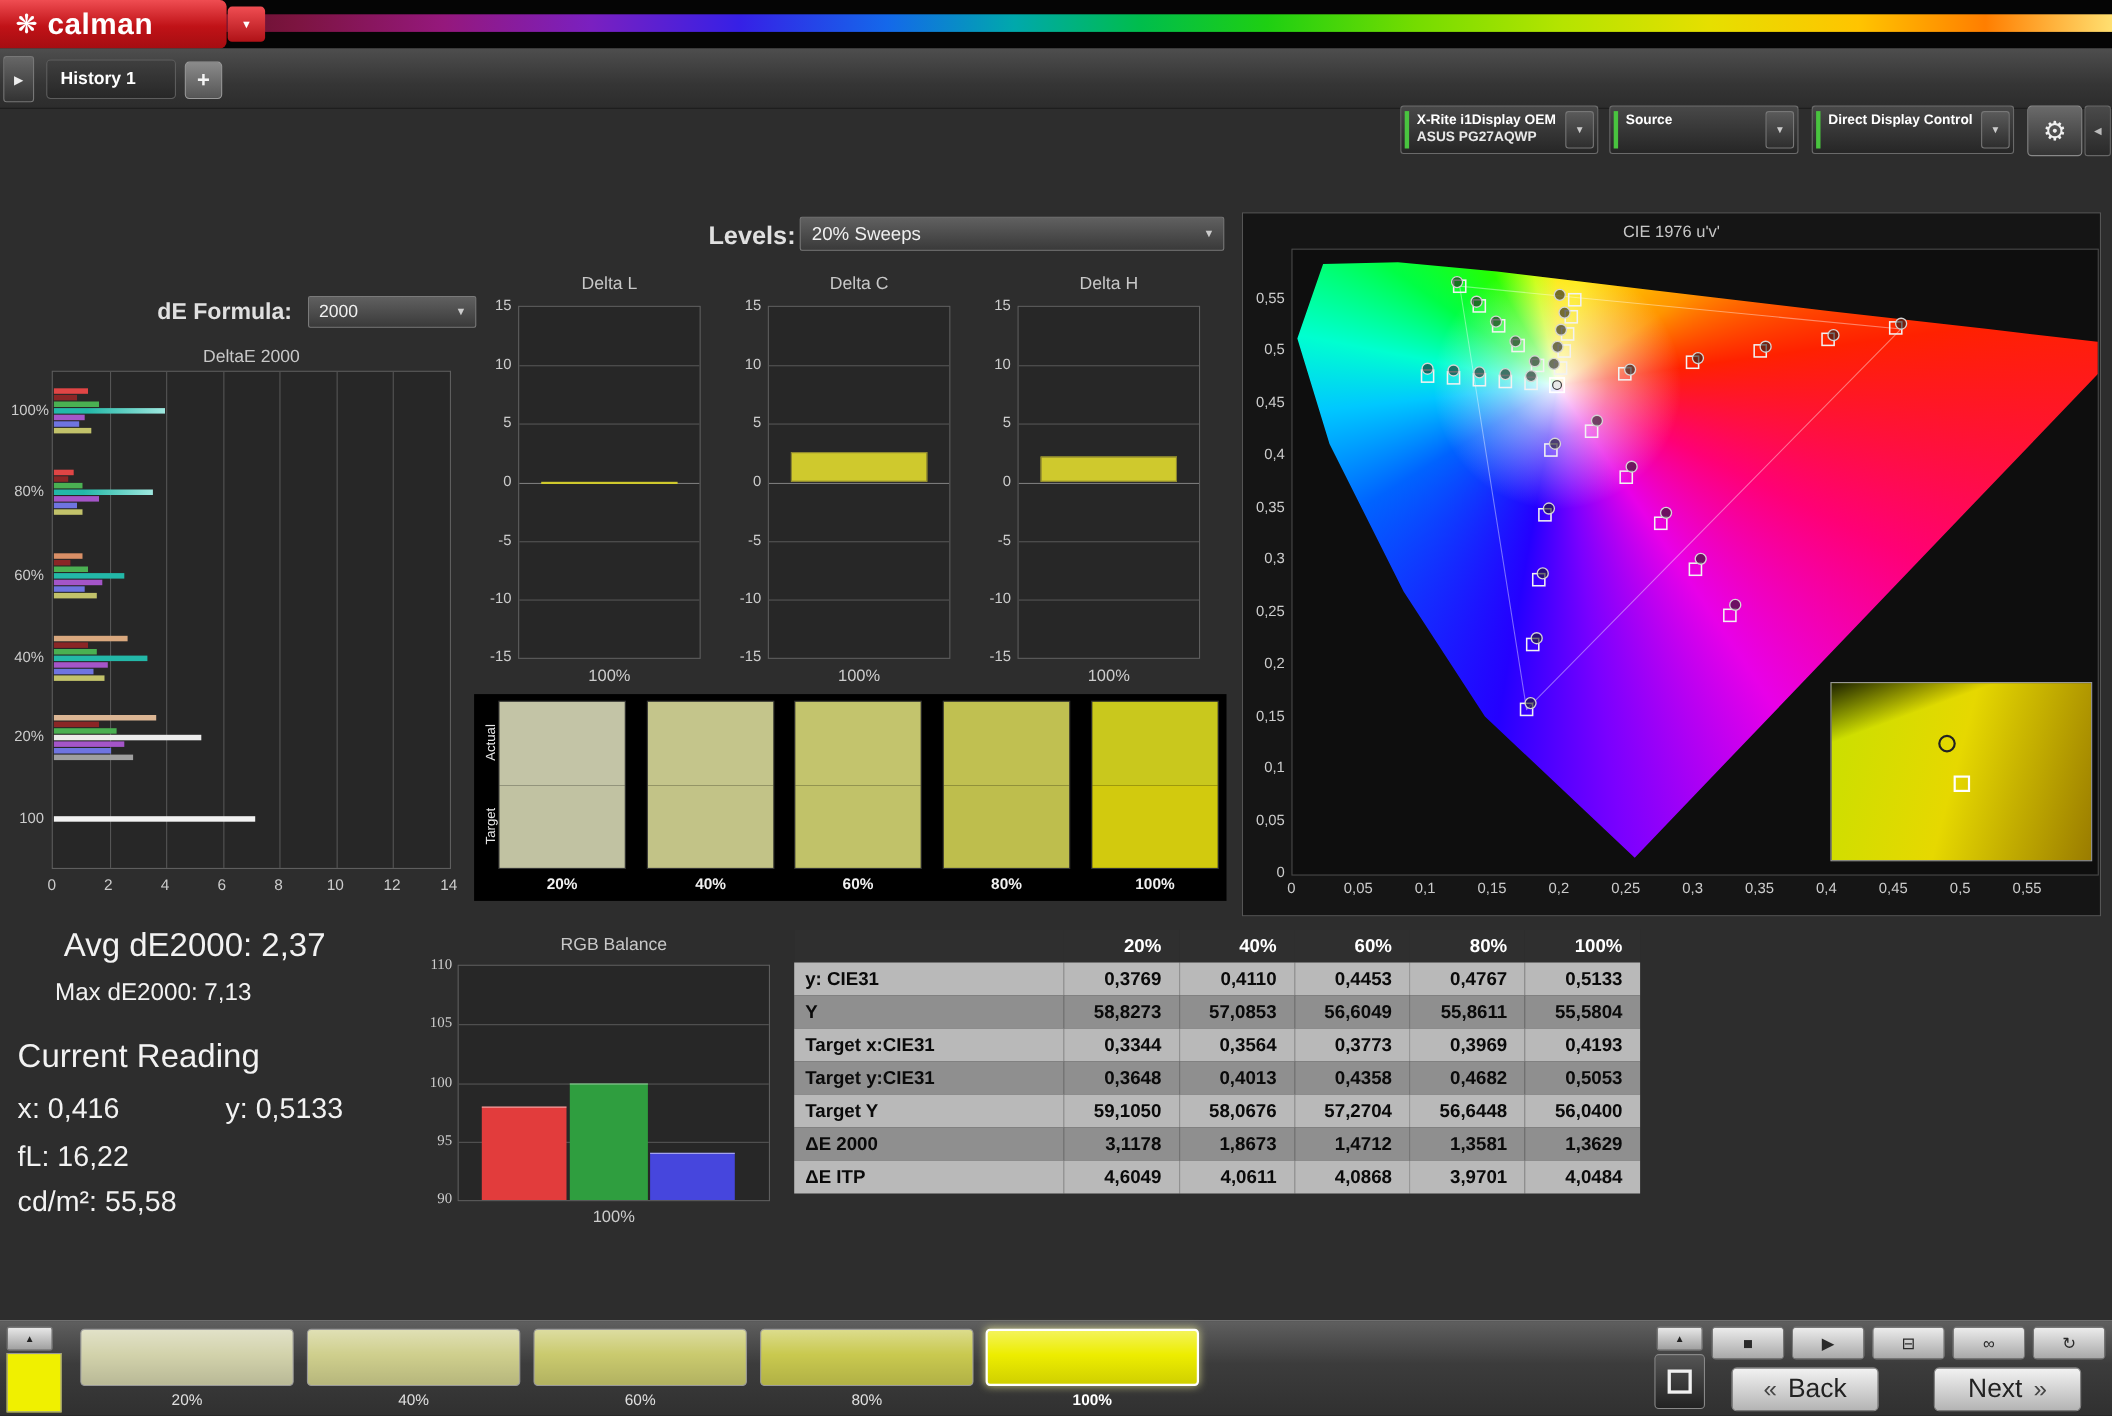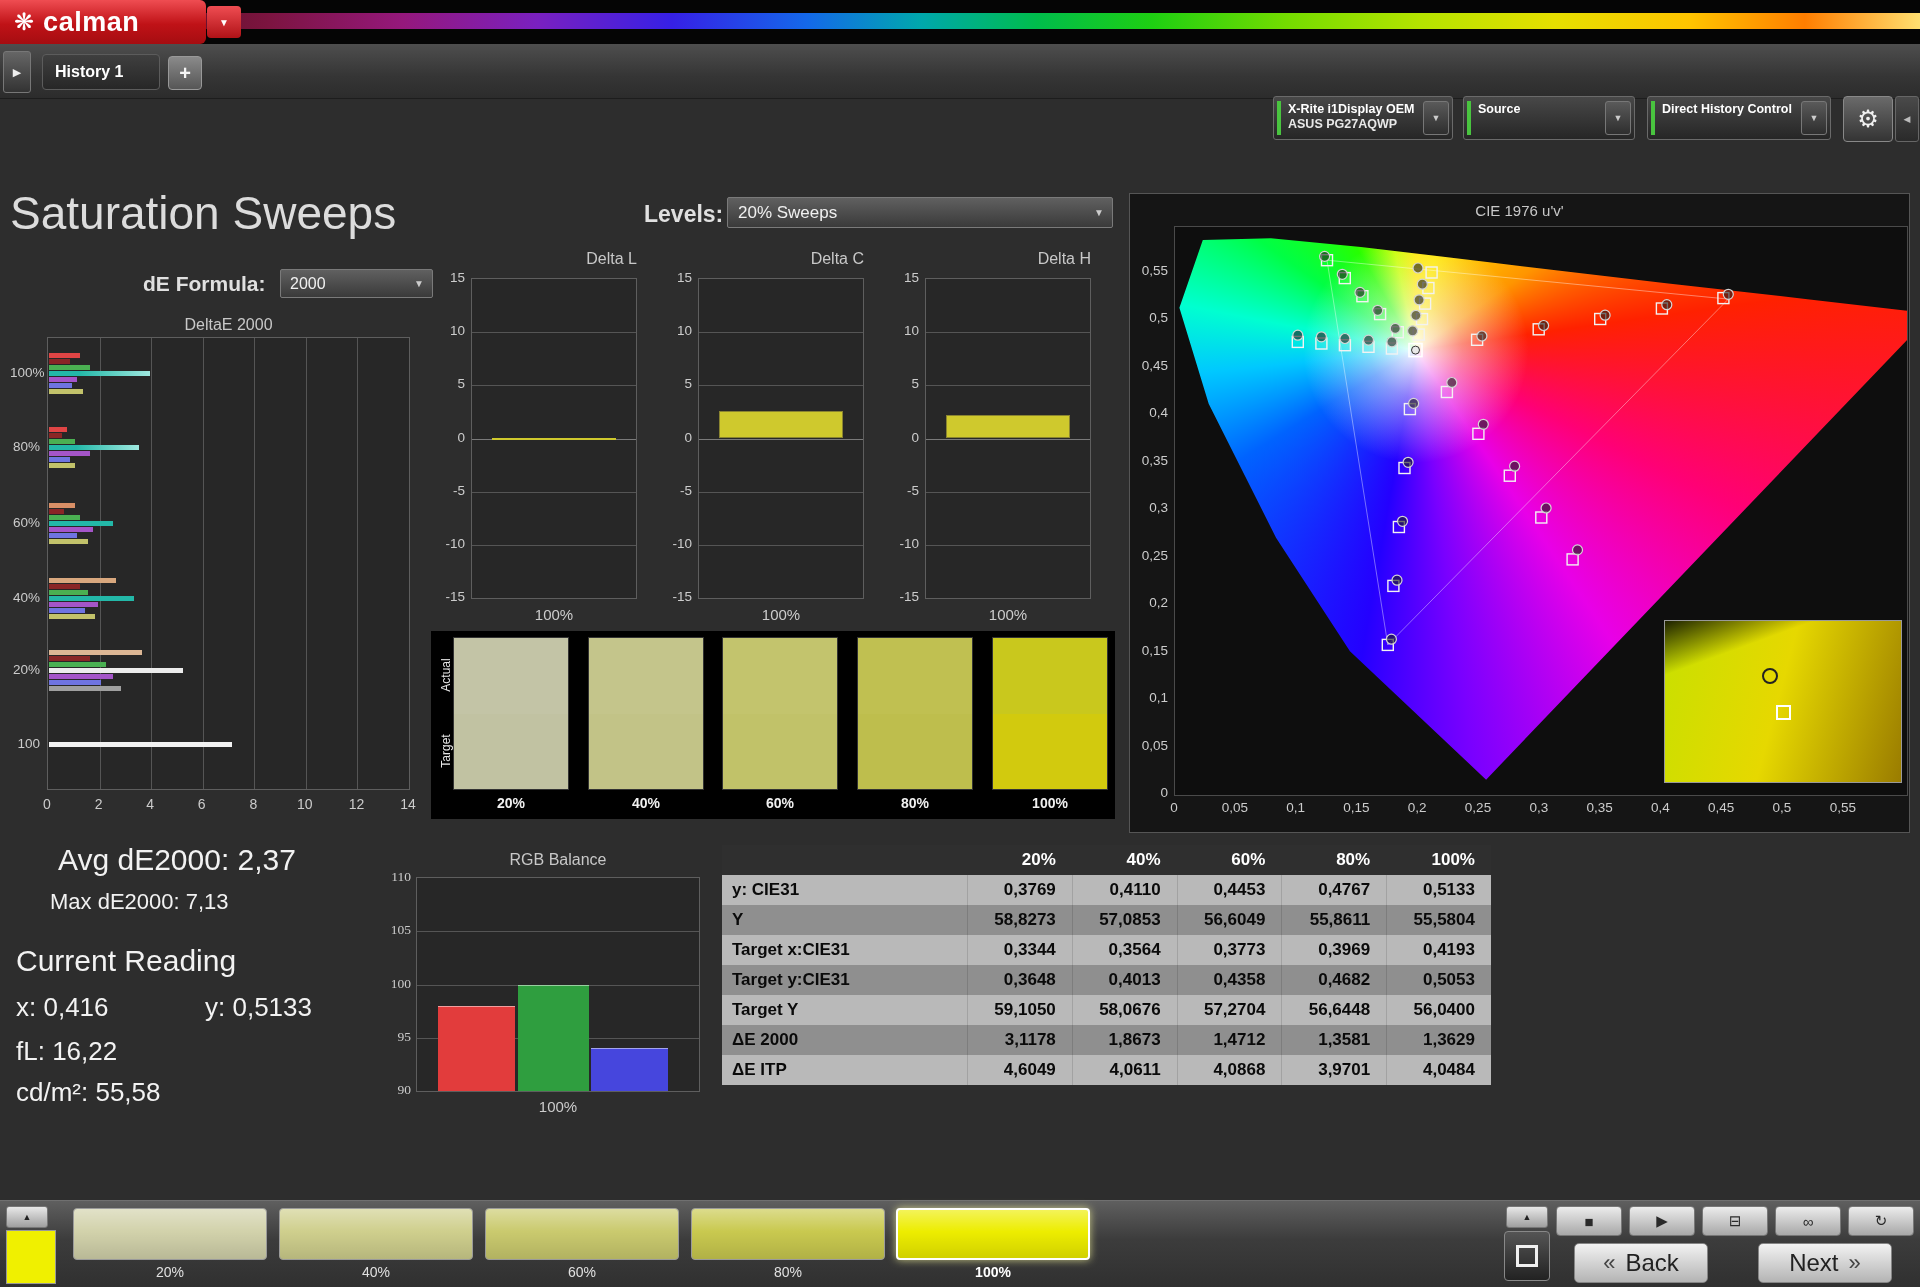--- a/index.html
+++ b/index.html
@@ -48,21 +48,21 @@
 #deltae-ylabels{position:absolute;left:0;top:21px;width:33px;height:453px;}
 .de-ylabel{position:absolute;right:3px;width:30px;text-align:right;font-size:13.5px;color:#ccc;}
 #deltae-xlabels{position:absolute;left:0;top:480px;width:404px;height:20px;}
 .de-xlabel{position:absolute;width:22px;text-align:center;font-size:14px;color:#ccc;}
 
 
 .delta-chart{position:absolute;top:250px;width:204px;height:382px;}
 #delta-l{left:435px;}
 #delta-c{left:662px;}
 #delta-h{left:889px;}
-.dtitle{position:absolute;left:36px;top:0;width:166px;text-align:right;font-size:16px;color:#c8c8c8;}
+.dtitle{position:absolute;left:36px;top:0;width:166px;text-align:center;font-size:16px;color:#c8c8c8;}
 .dylabels{position:absolute;left:0;top:0;width:32px;height:382px;}
 .d-ylabel{position:absolute;left:0;width:30px;text-align:right;font-size:13.5px;color:#ccc;}
 .dplot{position:absolute;left:36px;top:28px;width:166px;height:321px;background:#272727;border:1px solid #5e5e5e;box-sizing:border-box;overflow:hidden;}
 .hgrid{position:absolute;left:0;right:0;height:1px;background:#555;}
 .dbar{position:absolute;left:12%;width:76%;box-sizing:border-box;}
 .dxlabel{position:absolute;left:36px;top:356px;width:166px;text-align:center;font-size:15px;color:#ccc;}
 
 
 #swatch-strip{position:absolute;left:431px;top:631px;width:684px;height:188px;background:#000;}
 .rot-label{position:absolute;left:-20px;width:70px;height:14px;color:#e8e8e8;font-size:12px;text-align:center;transform:rotate(-90deg);}
@@ -167,30 +167,29 @@
       <div class="wf-t2">ASUS PG27AQWP</div>
       <div class="wf-dd">▼</div>
     </div>
     <div class="wf-btn" id="wf2">
       <div class="wf-green"></div>
       <div class="wf-t1">Source</div>
       <div class="wf-dd">▼</div>
     </div>
     <div class="wf-btn" id="wf3">
       <div class="wf-green"></div>
-      <div class="wf-t1">Direct History Control</div>
+      <div class="wf-t1">Direct Display Control</div>
       <div class="wf-dd">▼</div>
     </div>
     <div class="gearbtn">
         <span>⚙</span>
       </div>
     <div class="endbtn">◀</div>
   </div>
 
-  <div class="page-title">Saturation Sweeps</div>
   <div class="levels-label">Levels:</div>
   <div class="dropdown" id="dd-levels">
     <span>20% Sweeps</span>
     <span class="dd-arrow">▼</span>
   </div>
   <div class="de-label">dE Formula:</div>
   <div class="dropdown" id="dd-de">
     <span>2000</span>
     <span class="dd-arrow">▼</span>
   </div>

